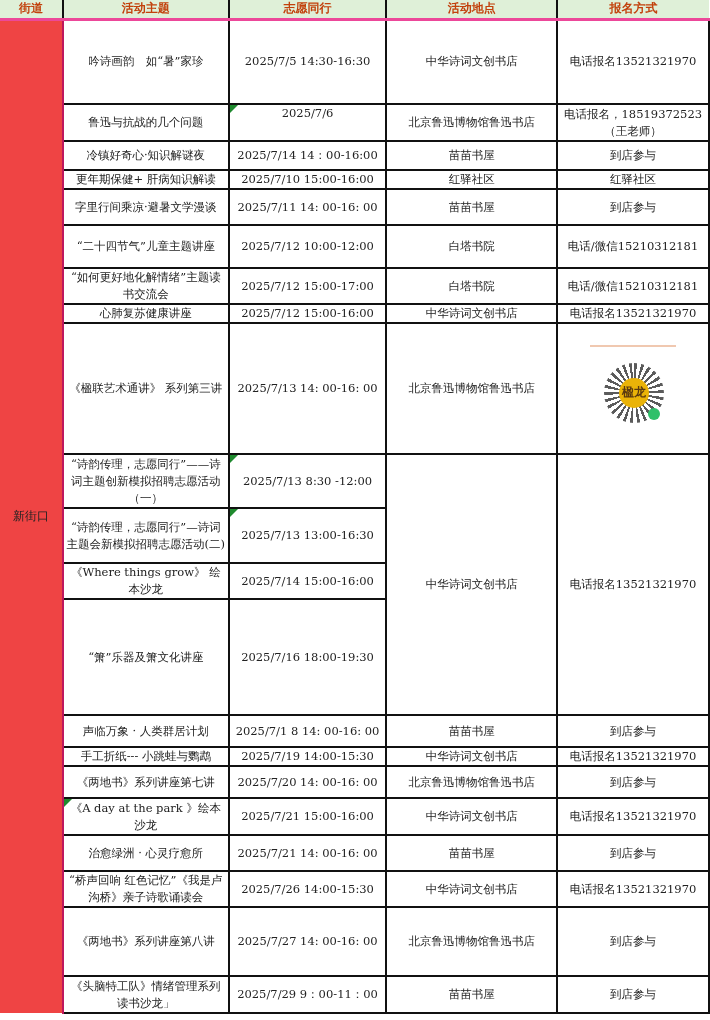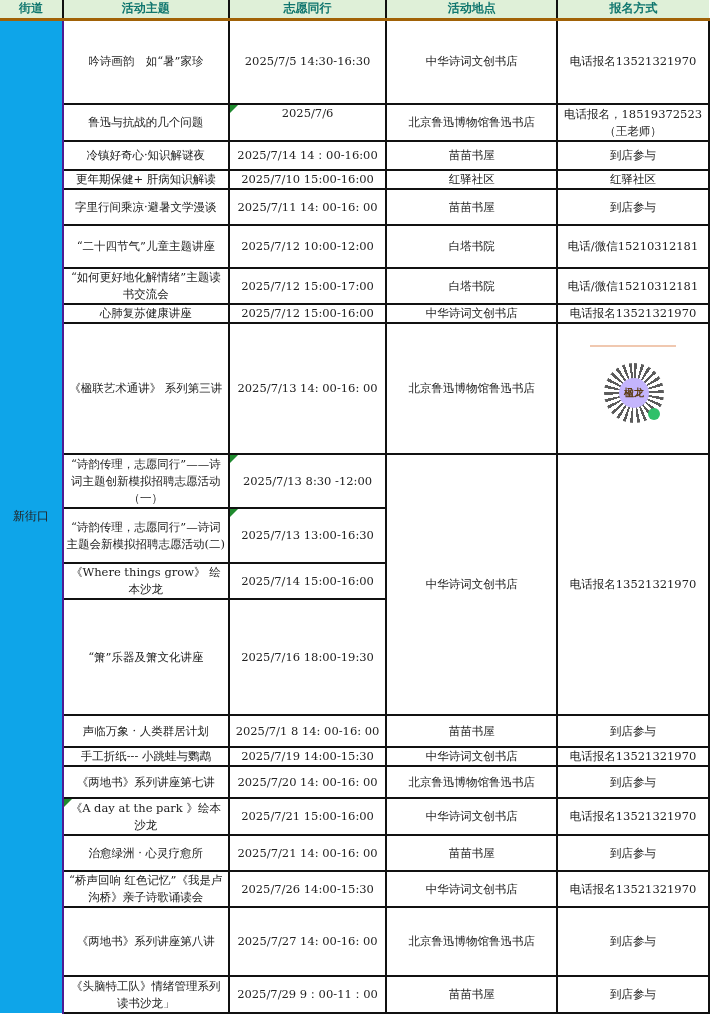--- a/index.html
+++ b/index.html
@@ -3,37 +3,37 @@
 <meta charset="utf-8">
 <style>
   html, body { margin:0; padding:0; background:#ffffff; }
   body { width:710px; height:1020px; overflow:hidden; position:relative;
          font-family:"DejaVu Serif","Liberation Serif",serif; color:#222; }
   .sheet { position:absolute; left:0; top:0; width:710px; height:1020px; }
   table { border-collapse:collapse; table-layout:fixed; position:absolute; left:0; top:0; }
   td, th { padding:0 2px; text-align:center; vertical-align:middle; font-size:11.5px;
            line-height:17px; overflow:hidden; word-break:break-all; }
   th { background:#dff0d8; font-weight:bold; font-size:12px; height:17px;
-       border-left:2px solid #111; border-bottom:3px solid #a16207; color:#0f766e; }
+       border-left:2px solid #111; border-bottom:3px solid #ec4899; color:#c2410c; }
   th.first { border-left:none; }
   td { border:2px solid #111; background:#fff; }
-  td.street { border:none; border-right:2px solid #4c1d95; background:#0ea5e9; font-size:12px; }
+  td.street { border:none; border-right:2px solid #be185d; background:#ef4444; font-size:12px; }
   td.flag { position:relative;margin-left:20px; }
   td.flag::before { content:""; position:absolute; left:0; top:0; width:0; height:0;
                     border-top:8px solid #1f8a2e; border-right:8px solid transparent; }
   .qr-wrap { display:flex; align-items:center; justify-content:center; width:100%; height:100%; }
   .qr { position:relative; width:86px; height:88px; background:#fff; }
   .qr .topbar { position:absolute; left:0; top:0; width:86px; height:2px; background:#f0c8b0; }
   .qr .code { position:absolute; left:14px; top:18px; width:60px; height:60px; border-radius:50%;
               background:
                 radial-gradient(circle, transparent 0 14px, transparent 14px),
                 repeating-conic-gradient(#333 0 6deg, #fff 6deg 14deg);
               opacity:.8; }
   .qr .center { position:absolute; left:29px; top:33px; width:30px; height:30px; border-radius:50%;
-                background:#c4b5fd; color:#5a3a10; font-size:10px; font-weight:bold;
+                background:#eab308; color:#5a3a10; font-size:12px; font-weight:bold;
                 display:flex; align-items:center; justify-content:center;
                 font-family:"DejaVu Sans","Liberation Sans",sans-serif; }
   .qr .mini { position:absolute; left:58px; top:63px; width:12px; height:12px; border-radius:50%;
               background:#2fc06a; }
 </style>
 </head>
 <body>
 
 <div class="sheet">
 <table>

